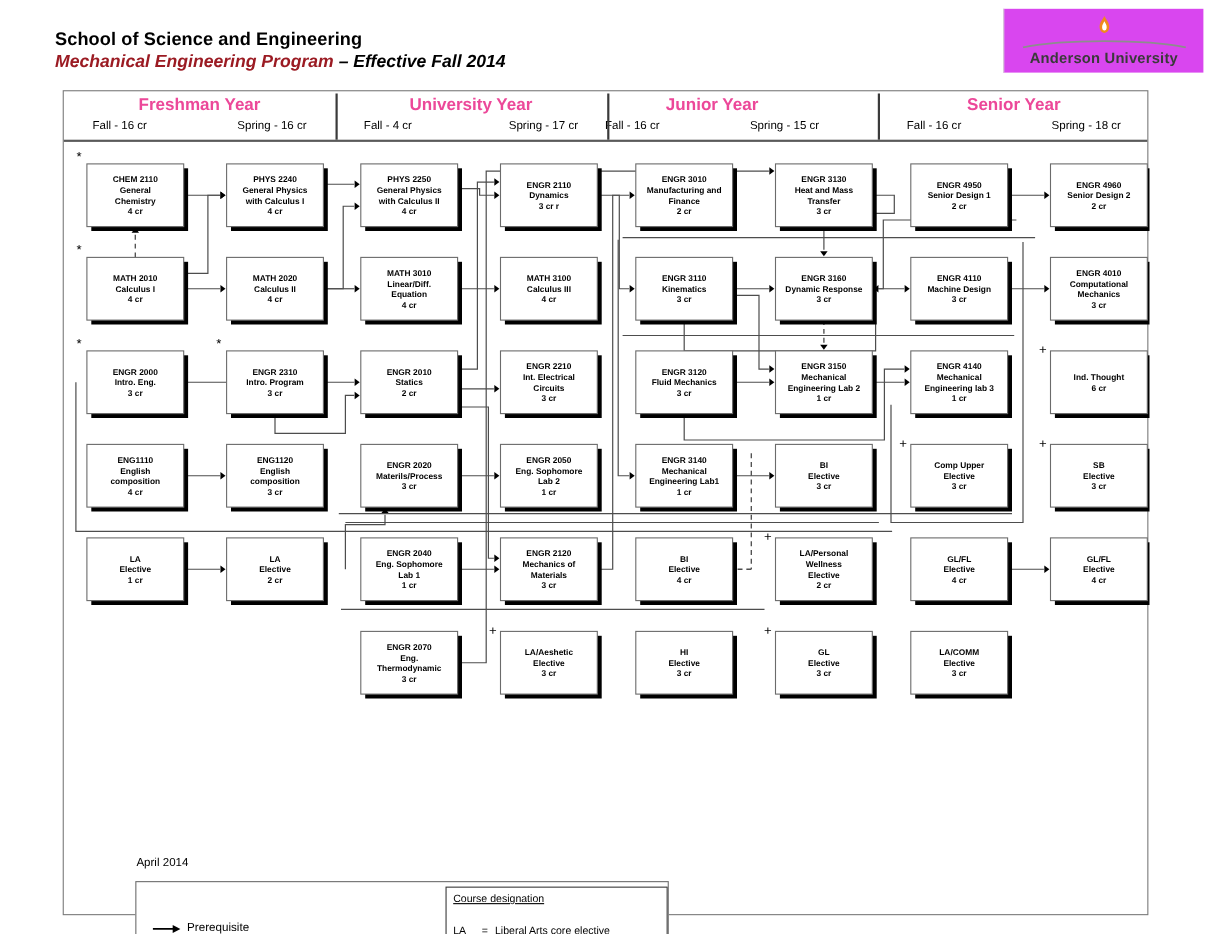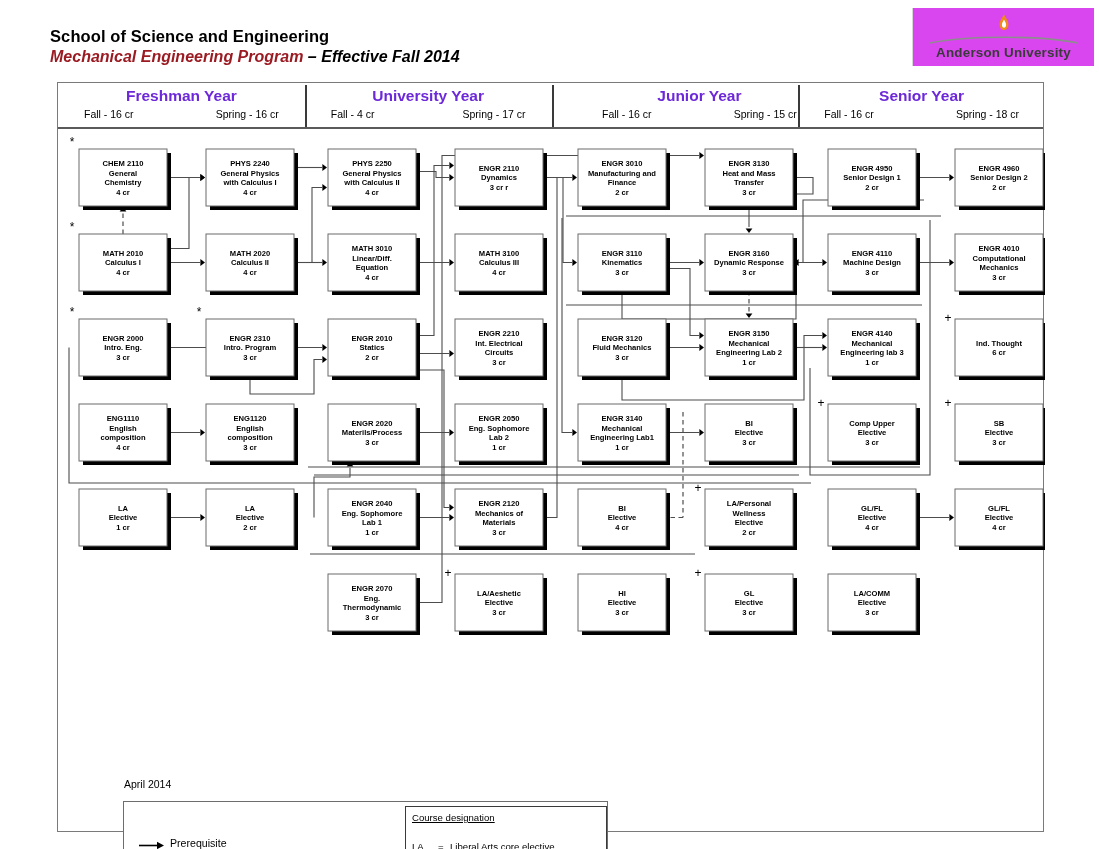--- a/index.html
+++ b/index.html
@@ -81,21 +81,21 @@
     left: 0; top: 0;
     width: 100%; height: 46px;
     border-bottom: 2px solid #5a5a5a;
   }
   .year-cell {
     position: absolute;
     top: 0; height: 45px;
     text-align: center;
   }
   .year-title {
-    font-size: 15.5px; font-weight: bold; color: #6d28d9;
+    font-size: 15.5px; font-weight: bold; color: #ec4899;
     margin-top: 4px; line-height: 1.1;
   }
   .year-terms {
     display: flex; justify-content: space-between;
     padding: 0 26px; margin-top: 4px;
   }
   .term-label { font-size: 10.5px; color: #000; }
   .year-divider {
     position: absolute; top: 2px; width: 0;
     height: 42px; border-left: 2px solid #3a3a3a;
@@ -216,21 +216,21 @@
           </div>
         </div>
         <div class="year-cell" style="left: 246.75px; width: 246.75px;">
           <div class="year-title">University Year</div>
           <div class="year-terms">
             <span class="term-label">Fall - 4 cr</span>
             <span class="term-label">Spring - 17 cr</span>
           </div>
         </div>
         <div class="year-divider" style="left: 246.75px;"></div>
-        <div class="year-cell" style="left: 518px; width: 246.75px;">
+        <div class="year-cell" style="left: 466px; width: 246.75px;">
           <div class="year-title">Junior Year</div>
           <div class="year-terms">
             <span class="term-label">Fall - 16 cr</span>
             <span class="term-label">Spring - 15 cr</span>
           </div>
         </div>
         <div class="year-divider" style="left: 493.5px;"></div>
         <div class="year-cell" style="left: 740.25px; width: 246.75px;">
           <div class="year-title">Senior Year</div>
           <div class="year-terms">

